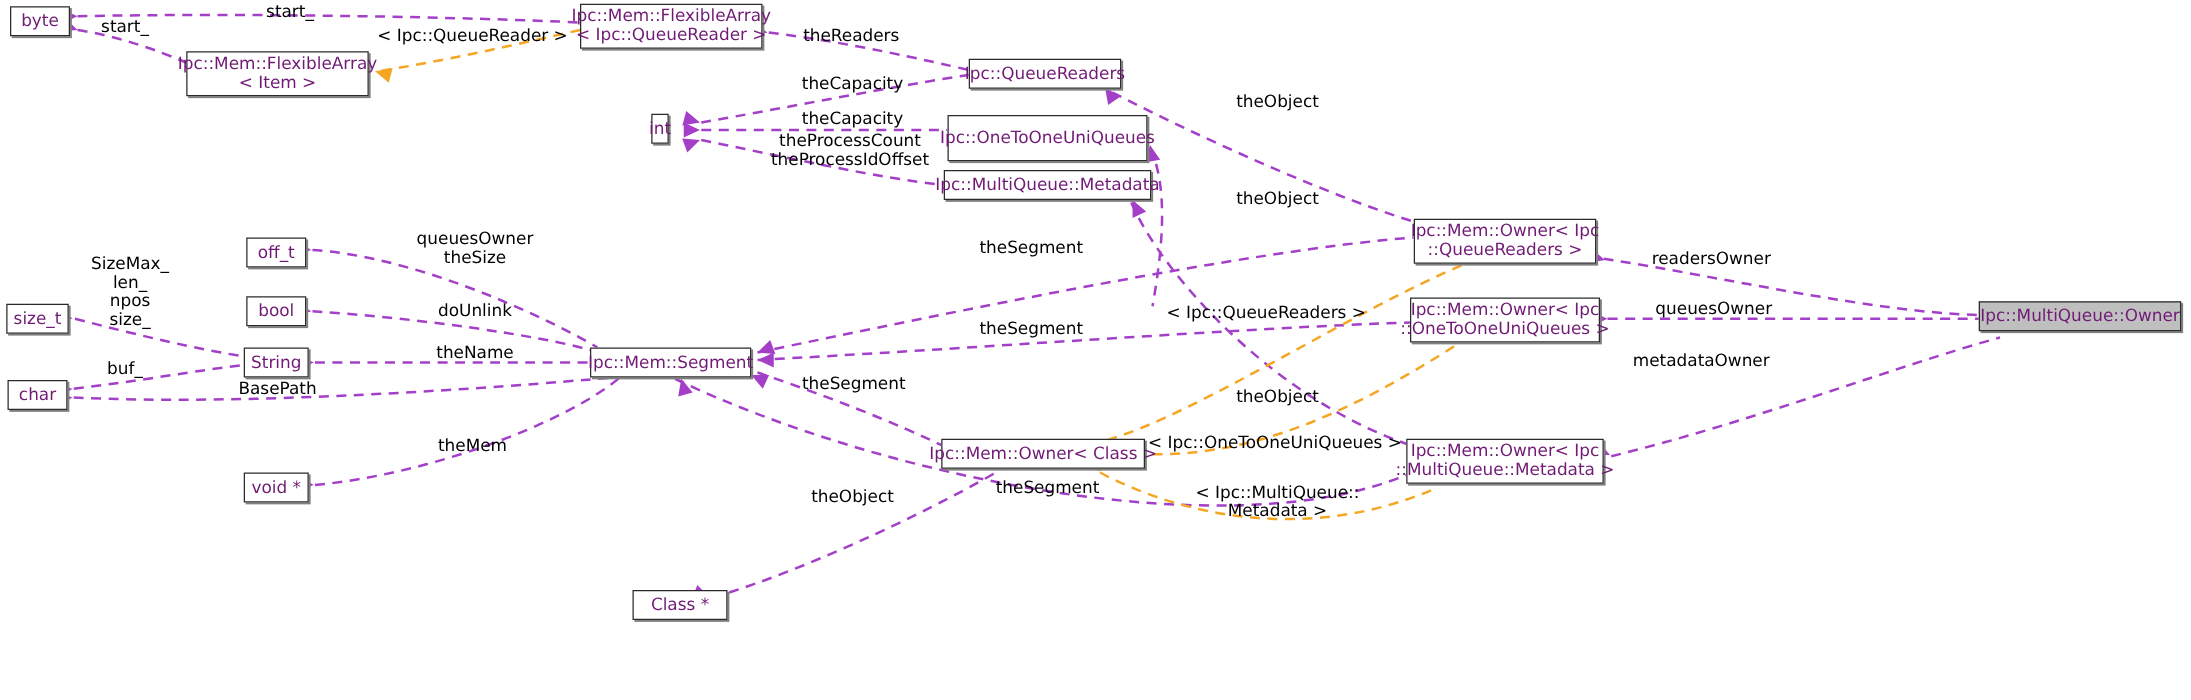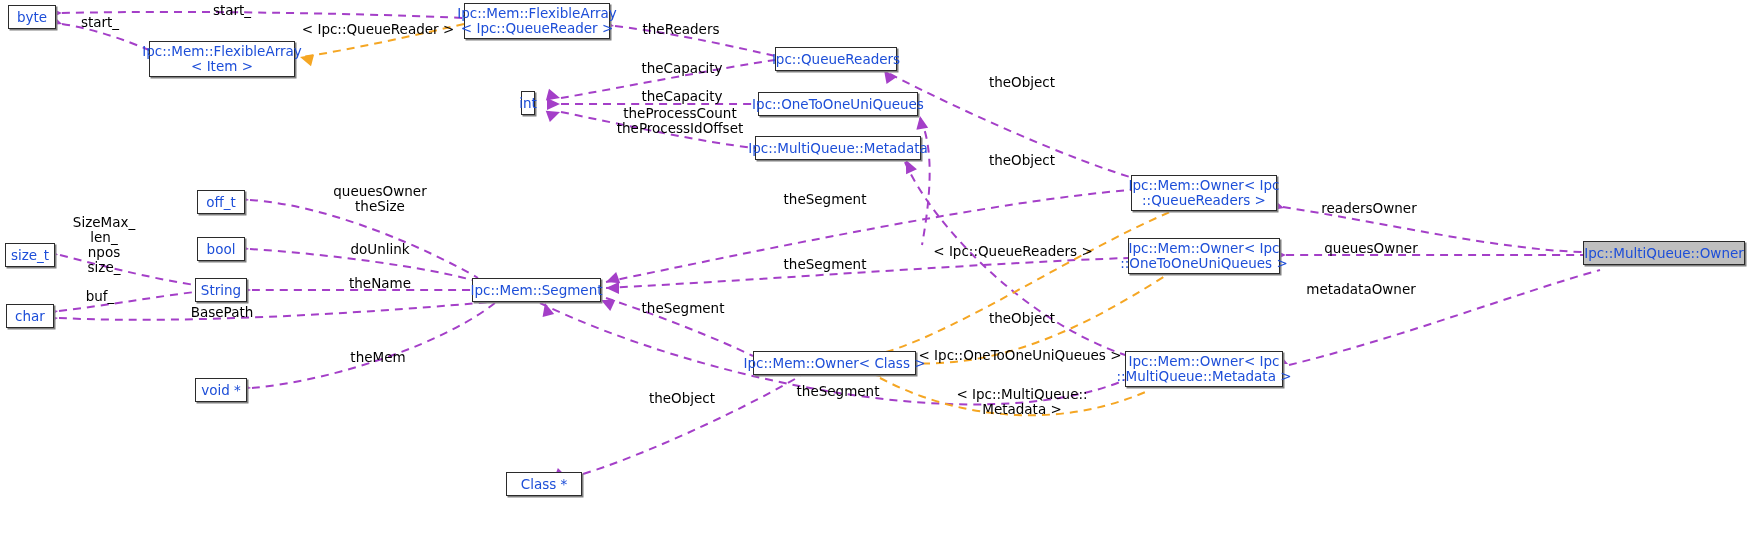--- a/index.html
+++ b/index.html
@@ -12,21 +12,21 @@
     font-family:"DejaVu Sans","Liberation Sans",sans-serif;
     overflow:hidden;
   }
   svg.edges{position:absolute;left:0;top:0;width:1753px;height:560px;}
   .node{
     position:absolute;
     box-sizing:border-box;
     background:#ffffff;
     border:1px solid #2b2b2b;
     box-shadow:1.5px 1.5px 0 0 #808080;
-    color:#1d4ed8;
+    color:#701a75;
     font-size:13.5px;
     line-height:15px;
     display:flex;
     align-items:center;
     justify-content:center;
     text-align:center;
     white-space:pre;
     padding:2px 5px;
   }
   .node.highlight{
@@ -113,21 +113,21 @@
   </svg>
 
   <div id="nodes-layer">
       <div class="node" style="left: 8px; top: 5px; width: 48px; height: 24px;"><span>byte</span></div>
       <div class="node" style="left: 464px; top: 3px; width: 146px; height: 36px;"><span>Ipc::Mem::FlexibleArray
 &lt; Ipc::QueueReader &gt;</span></div>
       <div class="node" style="left: 149px; top: 41px; width: 146px; height: 36px;"><span>Ipc::Mem::FlexibleArray
 &lt; Item &gt;</span></div>
       <div class="node" style="left: 775px; top: 47px; width: 122px; height: 24px;"><span>Ipc::QueueReaders</span></div>
       <div class="node" style="left: 521px; top: 91px; width: 14px; height: 24px;"><span>int</span></div>
-      <div class="node" style="left: 758px; top: 92px; width: 160px; height: 24px;"><span>Ipc::OneToOneUniQueues</span></div>
+      <div class="node" style="left: 758px; top: 92px; width: 160px; height: 37px;"><span>Ipc::OneToOneUniQueues</span></div>
       <div class="node" style="left: 755px; top: 136px; width: 166px; height: 24px; text-align: right;"><span>Ipc::MultiQueue::Metadata</span></div>
       <div class="node" style="left: 197px; top: 190px; width: 48px; height: 24px;"><span>off_t</span></div>
       <div class="node" style="left: 1131px; top: 175px; width: 146px; height: 36px;"><span>Ipc::Mem::Owner&lt; Ipc
 ::QueueReaders &gt;</span></div>
       <div class="node" style="left: 5px; top: 243px; width: 50px; height: 24px;"><span>size_t</span></div>
       <div class="node" style="left: 197px; top: 237px; width: 48px; height: 24px; text-align: right;"><span>bool</span></div>
       <div class="node" style="left: 1128px; top: 238px; width: 152px; height: 36px;"><span>Ipc::Mem::Owner&lt; Ipc
 ::OneToOneUniQueues &gt;</span></div>
       <div class="node highlight" style="left: 1583px; top: 241px; width: 162px; height: 24px; justify-content: center;"><span>Ipc::MultiQueue::Owner</span></div>
       <div class="node" style="left: 195px; top: 278px; width: 52px; height: 24px;"><span>String</span></div>
@@ -146,21 +146,21 @@
       <div class="edge-label" style="left: 681px; top: 29px;">theReaders</div>
       <div class="edge-label" style="left: 682px; top: 68px;">theCapacity</div>
       <div class="edge-label" style="left: 1022px; top: 82px;">theObject</div>
       <div class="edge-label" style="left: 682px; top: 96px;">theCapacity</div>
       <div class="edge-label" style="left: 680px; top: 121px;">theProcessCount
 theProcessIdOffset</div>
       <div class="edge-label" style="left: 1022px; top: 160px;">theObject</div>
       <div class="edge-label" style="left: 380px; top: 199px;">queuesOwner
 theSize</div>
       <div class="edge-label" style="left: 825px; top: 199px;">theSegment</div>
-      <div class="edge-label" style="left: 104px; top: 245px; text-align: center;">SizeMax_
+      <div class="edge-label" style="left: 104px; top: 234px; text-align: center;">SizeMax_
 len_
 npos
 size_</div>
       <div class="edge-label" style="left: 1369px; top: 208px;">readersOwner</div>
       <div class="edge-label" style="left: 380px; top: 249px;">doUnlink</div>
       <div class="edge-label" style="left: 1013px; top: 251px;">&lt; Ipc::QueueReaders &gt;</div>
       <div class="edge-label" style="left: 1371px; top: 248px;">queuesOwner</div>
       <div class="edge-label" style="left: 825px; top: 264px;">theSegment</div>
       <div class="edge-label" style="left: 380px; top: 283px;">theName</div>
       <div class="edge-label" style="left: 1361px; top: 289px; text-align: center;">metadataOwner</div>

